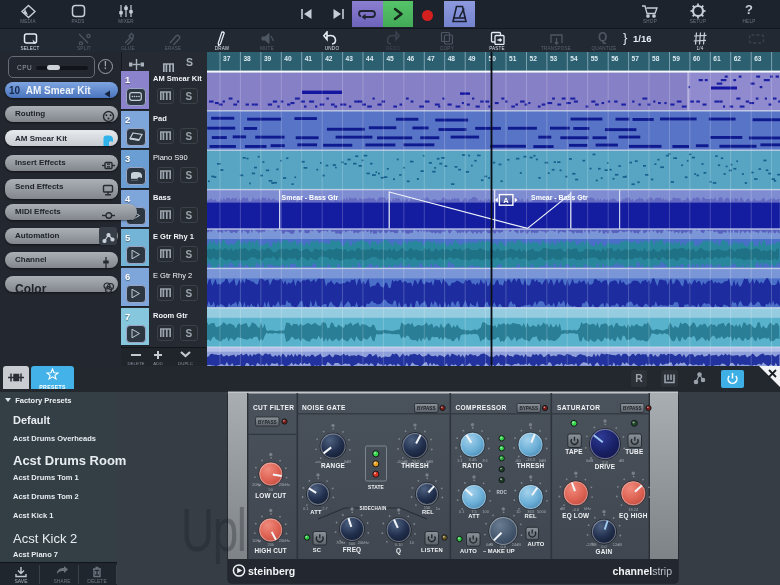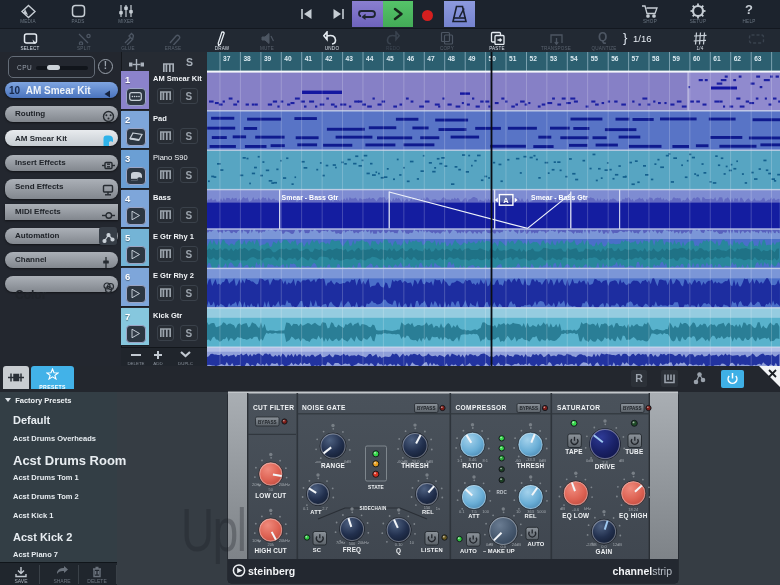--- a/index.html
+++ b/index.html
@@ -147,21 +147,21 @@
     <div class="abs" style="left:549px;top:31px"><svg width="15" height="13">
         <g fill="none" stroke="#4d5663" stroke-width="1.3">
           <path d="M2 11 L2 3 L13 3 L13 11"></path>
           <path d="M7.5 6 L7.5 12 M5.8 10.2 L7.5 12.2 L9.2 10.2"></path>
         </g>
       </svg></div>
     <div class="lbl" style="left:534px;top:46px;width:44px;color:#59626e">TRANSPOSE</div>
     <div class="abs" style="left:598px;top:30px;color:#4d5663;font-size:12px;font-weight:bold">Q</div>
     <div class="lbl" style="left:582px;top:46px;width:44px;color:#59626e">QUANTIZE</div>
     <div class="abs" style="left:623px;top:30px;color:#dfe6ee;font-size:13px">}</div>
-    <div class="abs" style="left:633px;top:33px;color:#e8eef4;font-size:9.5px;font-weight:normal">1/16</div>
+    <div class="abs" style="left:633px;top:33px;color:#e8eef4;font-size:9.5px;font-weight:bold">1/16</div>
     <div class="abs" style="left:693px;top:31px"><svg width="15" height="13">
         <g stroke="#c9d1d9" stroke-width="1.2">
           <line x1="3.5" y1="0.5" x2="2.5" y2="12.5"></line>
           <line x1="7.5" y1="0.5" x2="6.5" y2="12.5"></line>
           <line x1="11.5" y1="0.5" x2="10.5" y2="12.5"></line>
           <line x1="1" y1="4" x2="13.5" y2="3.4"></line>
           <line x1="0.7" y1="9" x2="13" y2="8.4"></line>
         </g>
       </svg></div>
     <div class="lbl lblw" style="left:678px;top:46px;width:44px;color:#d8dfe8">1/4</div>
@@ -269,35 +269,35 @@
       </svg>
     </div>
     <div class="abs" style="left:180px;top:246px;width:17.5px;height:15.5px;background:#272c33;border:1px solid #3a414a;border-radius:3px;color:#9aa2ab;font-size:10px;font-weight:bold;text-align:center;line-height:15px;">S</div>
     <div class="abs" style="left:121px;top:268px;width:28px;height:39px;background:#7ea6da;border-bottom:1px solid #1a1e25"></div>
     <div class="abs" style="left:125px;top:271px;color:#fff;font-size:9.5px;font-weight:bold;text-shadow:0 1px 1px rgba(0,0,0,0.4)">6</div>
     <div class="abs" style="left:126px;top:284.5px;width:19.5px;height:18px;background:#2d3742;border:1.5px solid #9aa4c4;border-radius:4px;display:flex;align-items:center;justify-content:center">
       <svg width="11" height="11">
         <path d="M2 1.2 L9.5 5.5 L2 9.8 Z" fill="#333c48" stroke="#c2cad2" stroke-width="1"></path>
       </svg>
     </div>
-    <div class="abs" style="left:153px;top:271px;color:#f2f5f8;font-size:7.5px;font-weight:bold;white-space:nowrap">E Gtr Rhy 2</div>
+    <div class="abs" style="left:153px;top:271px;color:#f2f5f8;font-size:7.5px;font-weight:normal;white-space:nowrap">E Gtr Rhy 2</div>
     <div class="abs" style="left:156.5px;top:285px;width:17.5px;height:15.5px;background:#272c33;border:1px solid #3a414a;border-radius:3px;display:flex;align-items:center;justify-content:center">
       <svg width="11" height="9" viewBox="0 0 11 9">
         <path d="M0.8 9 V1 H3.4 V9 M3.4 1 H6.8 V9 M6.8 1 H10.2 V9" fill="none" stroke="#9aa2ab" stroke-width="1.7"></path>
       </svg>
     </div>
     <div class="abs" style="left:180px;top:285px;width:17.5px;height:15.5px;background:#272c33;border:1px solid #3a414a;border-radius:3px;color:#9aa2ab;font-size:10px;font-weight:bold;text-align:center;line-height:15px;">S</div>
     <div class="abs" style="left:121px;top:308px;width:28px;height:38px;background:#86c7de;border-bottom:1px solid #1a1e25"></div>
     <div class="abs" style="left:125px;top:311px;color:#fff;font-size:9.5px;font-weight:bold;text-shadow:0 1px 1px rgba(0,0,0,0.4)">7</div>
     <div class="abs" style="left:126px;top:324.5px;width:19.5px;height:18px;background:#2d3742;border:1.5px solid #9aa4c4;border-radius:4px;display:flex;align-items:center;justify-content:center">
       <svg width="11" height="11">
         <path d="M2 1.2 L9.5 5.5 L2 9.8 Z" fill="#333c48" stroke="#c2cad2" stroke-width="1"></path>
       </svg>
     </div>
-    <div class="abs" style="left:153px;top:311px;color:#f2f5f8;font-size:7.5px;font-weight:bold;white-space:nowrap">Kick Gtr</div>
+    <div class="abs" style="left:153px;top:311px;color:#f2f5f8;font-size:7.5px;font-weight:bold;white-space:nowrap">Room Gtr</div>
     <div class="abs" style="left:156.5px;top:325px;width:17.5px;height:15.5px;background:#272c33;border:1px solid #3a414a;border-radius:3px;display:flex;align-items:center;justify-content:center">
       <svg width="11" height="9" viewBox="0 0 11 9">
         <path d="M0.8 9 V1 H3.4 V9 M3.4 1 H6.8 V9 M6.8 1 H10.2 V9" fill="none" stroke="#9aa2ab" stroke-width="1.7"></path>
       </svg>
     </div>
     <div class="abs" style="left:180px;top:325px;width:17.5px;height:15.5px;background:#272c33;border:1px solid #3a414a;border-radius:3px;color:#9aa2ab;font-size:10px;font-weight:bold;text-align:center;line-height:15px;">S</div>
 <div class="abs" style="left:121px;top:347px;width:86px;height:19px;background:#20252c;border-top:1px solid #12161b">
 <svg class="abs" width="86" height="19" style="left:0;top:0">
         <g stroke="#c2c9d1" stroke-width="2" fill="none">
 <line x1="10" y1="7" x2="20" y2="7"></line>
@@ -350,21 +350,21 @@
     <div class="abs" style="left:5px;top:179px;width:113px;height:20px;background:linear-gradient(#abb0b7,#82878e);border-radius:8px;box-shadow:0 1px 2px rgba(0,0,0,0.5)">
 <span class="abs" style="left:10px;top:3.2px;font-size:8px;font-weight:bold;color:#20242a;white-space:nowrap">Send Effects</span>
 <span class="abs" style="left:97px;top:2.5px;width:14px;height:12px"><svg width="12" height="12">
           <g fill="none" stroke="#262b31" stroke-width="1.4">
             <rect x="1.5" y="1.5" width="9" height="6.5" rx="1"></rect>
             <line x1="6" y1="8" x2="6" y2="10.5"></line>
             <line x1="3" y1="10.8" x2="9" y2="10.8"></line>
           </g>
         </svg></span>
     </div>
-    <div class="abs" style="left:5px;top:203.5px;width:113px;height:16px;background:linear-gradient(#abb0b7,#82878e);border-radius:0;box-shadow:0 1px 2px rgba(0,0,0,0.5)">
+    <div class="abs" style="left:5px;top:203.5px;width:132px;height:16px;background:linear-gradient(#abb0b7,#82878e);border-radius:8px;box-shadow:0 1px 2px rgba(0,0,0,0.5)">
 <span class="abs" style="left:10px;top:3.2px;font-size:8px;font-weight:bold;color:#20242a;white-space:nowrap">MIDI Effects</span>
 <span class="abs" style="left:97px;top:2.5px;width:14px;height:12px"><svg width="13" height="9">
           <g fill="none" stroke="#262b31" stroke-width="1.4">
             <line x1="0" y1="4.5" x2="4" y2="4.5"></line>
             <circle cx="6.8" cy="4.5" r="2.8"></circle>
             <line x1="9.6" y1="4.5" x2="13" y2="4.5"></line>
           </g>
         </svg></span>
     </div>
     <div class="abs" style="left:5px;top:227.6px;width:113px;height:16px;background:linear-gradient(#abb0b7,#82878e);border-radius:8px;box-shadow:0 1px 2px rgba(0,0,0,0.5)">
@@ -385,21 +385,21 @@
     <div class="abs" style="left:5px;top:252.1px;width:113px;height:16px;background:linear-gradient(#abb0b7,#82878e);border-radius:8px;box-shadow:0 1px 2px rgba(0,0,0,0.5)">
 <span class="abs" style="left:10px;top:3.2px;font-size:8px;font-weight:bold;color:#20242a;white-space:nowrap">Channel</span>
 <span class="abs" style="left:97px;top:2.5px;width:14px;height:12px"><svg width="8" height="13">
           <g stroke="#262b31">
             <line x1="4" y1="1" x2="4" y2="12" stroke-width="1.3"></line>
             <rect x="1.2" y="4.5" width="5.6" height="3" fill="#262b31" stroke="none" rx="0.6"></rect>
           </g>
         </svg></span>
     </div>
     <div class="abs" style="left:5px;top:276.2px;width:113px;height:16px;background:linear-gradient(#abb0b7,#82878e);border-radius:8px;box-shadow:0 1px 2px rgba(0,0,0,0.5)">
-<span class="abs" style="left:10px;top:12px;font-size:12px;font-weight:bold;color:#20242a;white-space:nowrap">Color</span>
+<span class="abs" style="left:10px;top:6px;font-size:12px;font-weight:bold;color:#20242a;white-space:nowrap">Color</span>
 <span class="abs" style="left:97px;top:2.5px;width:14px;height:12px"><svg width="13" height="11">
           <g fill="none" stroke="#262b31" stroke-width="1.2">
             <circle cx="5" cy="4" r="3"></circle>
             <circle cx="8.5" cy="4.5" r="3"></circle>
             <circle cx="6.5" cy="7.5" r="3"></circle>
           </g>
         </svg></span>
     </div>
     <svg width="780" height="366" viewBox="0 0 780 366" style="position:absolute;left:0;top:0" font-family="Liberation Sans, sans-serif">
       <rect x="207" y="52" width="573" height="19.4" fill="#2c5f70"></rect>
@@ -906,21 +906,21 @@
         </g>
       </svg></div>
 <div class="abs" style="left:0;top:392px;width:117px;height:170px;background:#333e45"></div>
     <div class="abs" style="left:5px;top:395.5px;width:110px;color:#eef2f5;font-size:7.5px;font-weight:bold"><span style="display:inline-block;width:0;height:0;border-left:3.5px solid transparent;border-right:3.5px solid transparent;border-top:4.5px solid #dfe5ea;vertical-align:1px"></span>&nbsp;&nbsp;Factory Presets</div>
     <div class="abs" style="left:13px;top:414.4px;color:#e8edf1;font-size:11px;font-weight:bold;white-space:nowrap">Default</div>
     <div class="abs" style="left:13px;top:433.8px;color:#e8edf1;font-size:7.5px;font-weight:bold;white-space:nowrap">Acst Drums Overheads</div>
     <div class="abs" style="left:13px;top:453.2px;color:#e8edf1;font-size:13px;font-weight:bold;white-space:nowrap">Acst Drums Room</div>
     <div class="abs" style="left:13px;top:472.6px;color:#e8edf1;font-size:7.5px;font-weight:bold;white-space:nowrap">Acst Drums Tom 1</div>
     <div class="abs" style="left:13px;top:492.0px;color:#e8edf1;font-size:7.5px;font-weight:bold;white-space:nowrap">Acst Drums Tom 2</div>
     <div class="abs" style="left:13px;top:511.4px;color:#e8edf1;font-size:7.5px;font-weight:bold;white-space:nowrap">Acst Kick 1</div>
-    <div class="abs" style="left:13px;top:530.8px;color:#e8edf1;font-size:11px;font-weight:bold;white-space:nowrap">Acst Kick 2</div>
+    <div class="abs" style="left:13px;top:530.8px;color:#e8edf1;font-size:13px;font-weight:normal;white-space:nowrap">Acst Kick 2</div>
     <div class="abs" style="left:13px;top:550.2px;color:#e8edf1;font-size:7.5px;font-weight:bold;white-space:nowrap">Acst Piano 7</div>
 <div class="abs" style="left:0;top:562px;width:117px;height:23px;background:#20262d;border-top:1px solid #10151a">
 <svg width="117" height="23">
         <g stroke="#c2c9d1" stroke-width="1.4" fill="none">
 <path d="M21 4 V10 M18 7.5 L21 10.5 L24 7.5 M16 11 V13.5 H26 V11"></path>
 <path d="M57 9 Q59 4.5 64 5 L64 3 L68 6.5 L64 10 L64 8 Q59 7.5 57 11 Z" fill="#6a727c" stroke="none"></path>
 <path d="M93 6 H101 M94 6 V13.5 H100 V6 M95.5 4.5 H98.5 M95.7 8 V11.5 M98.3 8 V11.5" stroke="#6a727c"></path>
 </g>
 <g font-size="5px" fill="#aab2bb" text-anchor="middle" font-family="Liberation Sans">
 <text x="21" y="20">SAVE</text>

